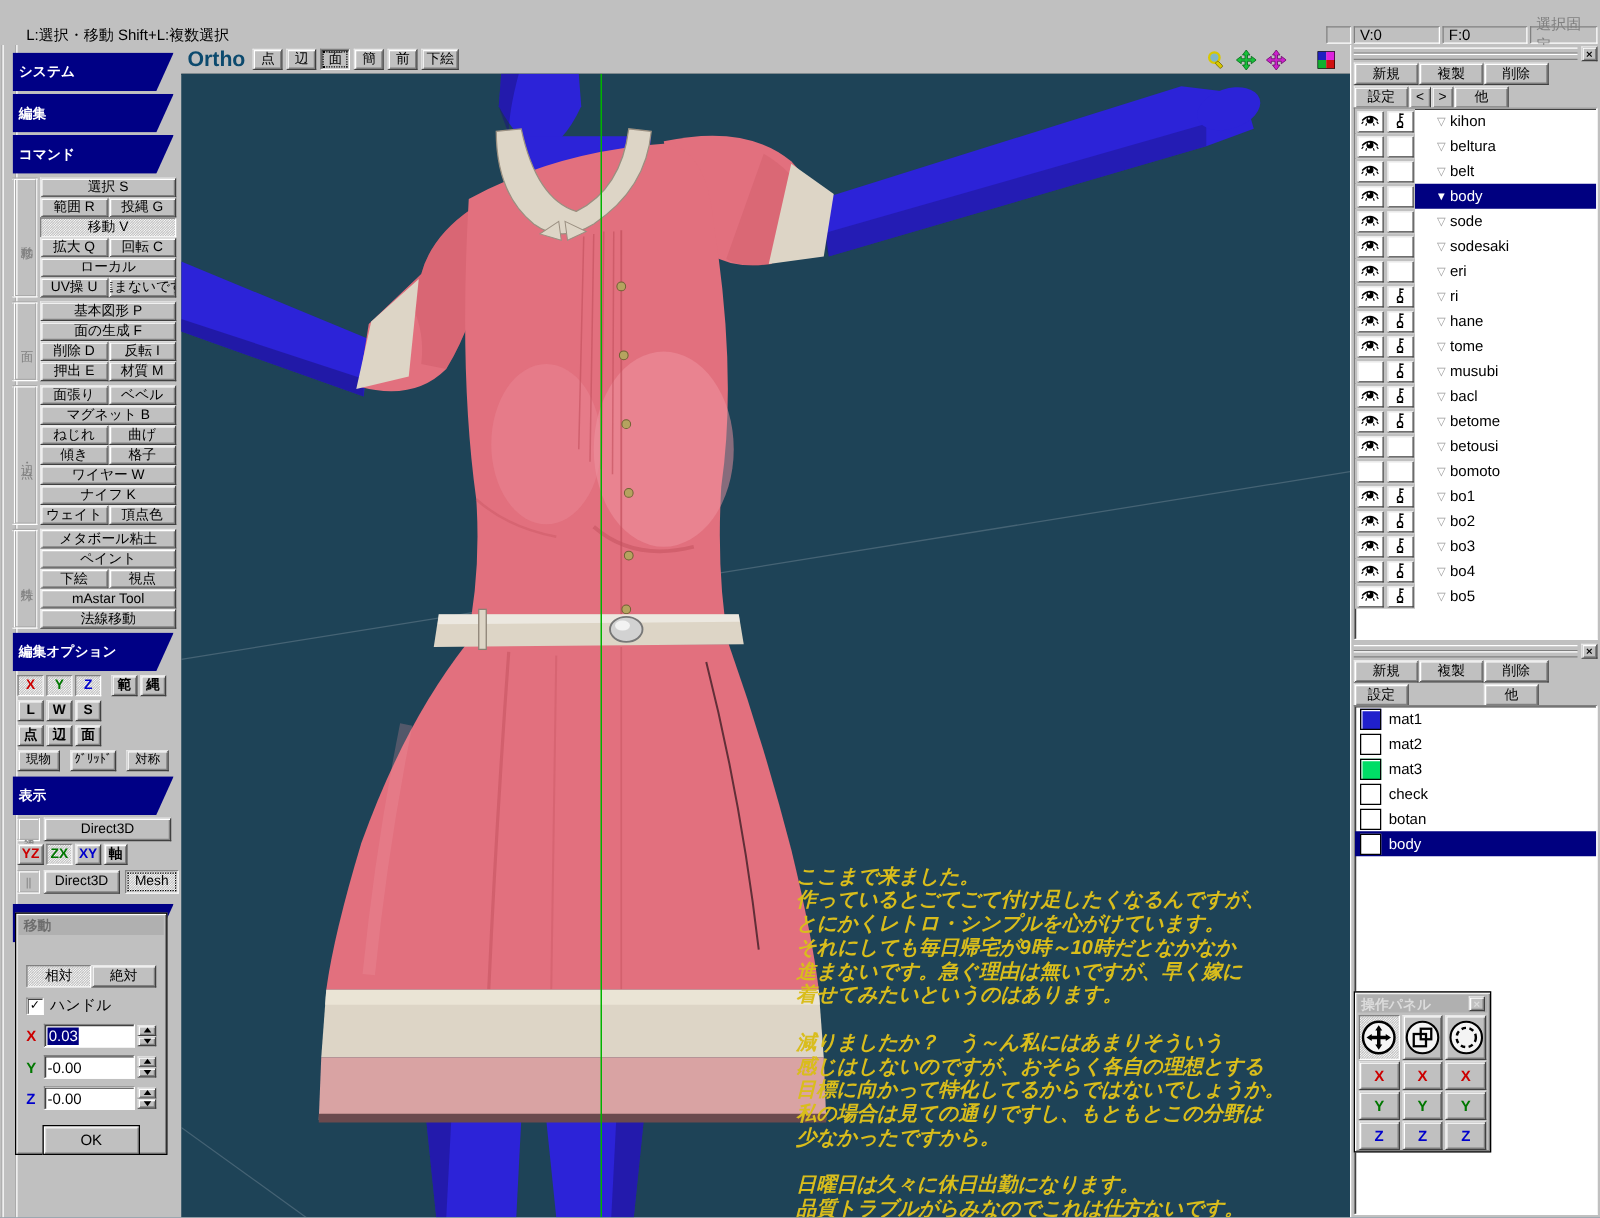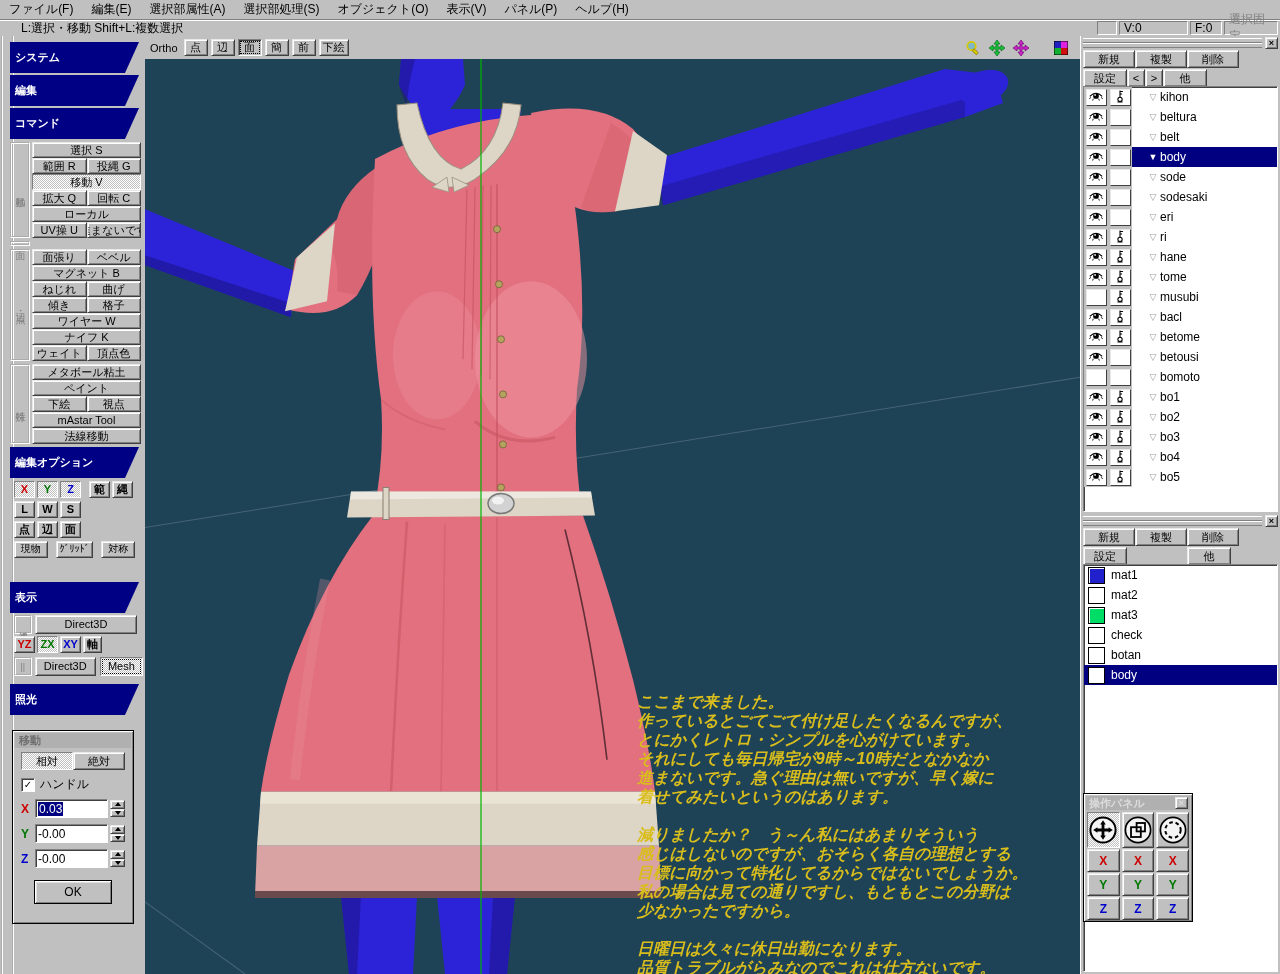--- a/index.html
+++ b/index.html
@@ -67,21 +67,21 @@
   .tri-u{width:0;height:0;border-left:3px solid transparent;border-right:3px solid transparent;border-bottom:4px solid #000;}
   .tri-d{width:0;height:0;border-left:3px solid transparent;border-right:3px solid transparent;border-top:4px solid #000;}
   .chk{width:12px;height:12px;background:#fff;border:1px solid;border-color:#808080 #fff #fff #808080;
     box-shadow:inset 1px 1px 0 #404040;display:flex;align-items:center;justify-content:center;
     font-size:10px;font-weight:bold;margin-right:5px;}
   #ok-btn{margin:12px auto 0 auto;width:78px;height:24px;font-size:12px;border:1px solid #000;
     box-shadow:inset 1px 1px 0 #fff,inset -1px -1px 0 #808080,inset 2px 2px 0 #dfdfdf;}
   
   #viewport{position:absolute;left:145px;top:0;width:935px;bottom:0;background:#c0c0c0;}
   #vp-toolbar{height:23px;display:flex;align-items:center;border-bottom:1px solid #404040;}
-  #vp-mode{color:#000000;font-weight:normal;font-size:11px;padding:0 6px 0 5px;}
+  #vp-mode{color:#0c4a6e;font-weight:bold;font-size:17px;padding:0 6px 0 5px;}
   .vp-tool{height:17px;min-width:24px;padding:0 3px;margin-right:3px;font-size:11px;}
   #vp-spacer{flex:1;}
   .vp-icon{width:18px;height:16px;margin-right:6px;display:flex;align-items:center;justify-content:center;}
   #vp-canvas{position:absolute;left:0;top:23px;right:0;bottom:0;background:var(--vp_bg);}
   .scene{position:absolute;left:0;top:0;width:100%;height:100%;}
   #vp-text{position:absolute;left:492px;top:633px;color:var(--text_yellow);
     font-style:italic;font-size:16px;line-height:19px;font-weight:bold;white-space:pre;}
   
   #rightpanel{position:absolute;left:1080px;right:0;top:0;bottom:0;background:#c0c0c0;
     border-left:1px solid #fff;}
@@ -118,36 +118,26 @@
   .op-circles{display:flex;margin:1px 2px;}
   .op-circle-btn{flex:1;height:36px;margin:0 1px;}
   .op-grid-row{display:flex;margin:1px 2px;}
   .op-grid-row .btn{flex:1;height:23px;margin:0 1px;font-weight:bold;font-size:12px;}
 </style>
 </head>
 <body>
 
 <div id="window">
 
-  <div id="menubar">
-      <span class="menu-item">ファイル(F)</span>
-      <span class="menu-item">編集(E)</span>
-      <span class="menu-item">選択部属性(A)</span>
-      <span class="menu-item">選択部処理(S)</span>
-      <span class="menu-item">オブジェクト(O)</span>
-      <span class="menu-item">表示(V)</span>
-      <span class="menu-item">パネル(P)</span>
-      <span class="menu-item">ヘルプ(H)</span>
-    </div>
 
   <div id="statusbar">
     <div id="status-hint">L:選択・移動 Shift+L:複数選択</div>
     <div class="status-box" style="width:20px"></div>
     <div class="status-box" style="width:69px">V:0</div>
-    <div class="status-box" style="width:32px">F:0</div>
+    <div class="status-box" style="width:68px">F:0</div>
     <div class="status-box" style="width:54px;color:#808080">選択固定</div>
   </div>
 
   <div id="main">
 
     <div id="sidebar">
       <div id="sidebar-grip"></div>
       <div id="sidebar-content">
         <div class="banner">システム</div>
         <div class="banner">編集</div>
@@ -175,20 +165,36 @@
                   <div class="btn cmd-btn">ローカル</div>
                 </div>
                 <div class="cmd-row">
                   <div class="btn cmd-btn">UV操 U</div>
                   <div class="btn cmd-btn">進まないです</div>
                 </div>
               </div>
             </div>
             <div class="cmd-group">
               <div class="cmd-group-label">面</div>
+              <div class="cmd-group-buttons">
+                <div class="cmd-row">
+                  <div class="btn cmd-btn">基本図形 P</div>
+                </div>
+                <div class="cmd-row">
+                  <div class="btn cmd-btn">面の生成 F</div>
+                </div>
+                <div class="cmd-row">
+                  <div class="btn cmd-btn">削除 D</div>
+                  <div class="btn cmd-btn">反転 I</div>
+                </div>
+                <div class="cmd-row">
+                  <div class="btn cmd-btn">押出 E</div>
+                  <div class="btn cmd-btn">材質 M</div>
+                </div>
+              </div>
             </div>
             <div class="cmd-group">
               <div class="cmd-group-label">辺・点</div>
               <div class="cmd-group-buttons">
                 <div class="cmd-row">
                   <div class="btn cmd-btn">面張り</div>
                   <div class="btn cmd-btn">ベベル</div>
                 </div>
                 <div class="cmd-row">
                   <div class="btn cmd-btn">マグネット B</div>
@@ -253,21 +259,21 @@
           <div class="btn sq">点</div>
           <div class="btn sq">辺</div>
           <div class="btn sq">面</div>
         </div>
         <div class="eo-row">
           <div class="btn wbtn" style="width:34px">現物</div>
           <div class="btn wbtn" style="width:38px">ｸﾞﾘｯﾄﾞ</div>
           <div class="btn wbtn" style="width:34px">対称</div>
         </div>
 
-        <div class="banner" style="margin-top:24px">表示</div>
+        <div class="banner" style="margin-top:4px">表示</div>
         <div class="disp-row">
           <div class="mini-label">透視</div>
           <div class="btn" style="flex:1;margin-right:6px">Direct3D</div>
         </div>
         <div class="disp-row">
           <div class="btn sq ax-x">YZ</div>
           <div class="btn sq checked ax-y">ZX</div>
           <div class="btn sq ax-z">XY</div>
           <div class="btn sq" style="width:19px">軸</div>
         </div>
@@ -275,21 +281,21 @@
           <div class="mini-label" style="writing-mode:horizontal-tb">||</div>
           <div class="btn" style="width:62px;margin-right:4px">Direct3D</div>
           <div class="btn checked focusdot" style="width:44px">Mesh</div>
         </div>
 
         <div class="banner" style="margin-top:8px">照光</div>
       </div>
 
       <div id="move-panel">
         <div id="move-title">移動</div>
-        <div class="mp-row" style="margin-top:4px">
+        <div class="mp-row" style="margin-top:24px">
           <div class="btn checked" style="flex:1;height:18px">相対</div>
           <div class="btn" style="flex:1;height:18px">絶対</div>
         </div>
         <div class="mp-row">
           <div class="chk">✓</div>
           <span>ハンドル</span>
         </div>
         <div class="mp-row">
           <div class="mp-axis ax-x">X</div>
           <div class="mp-input">

